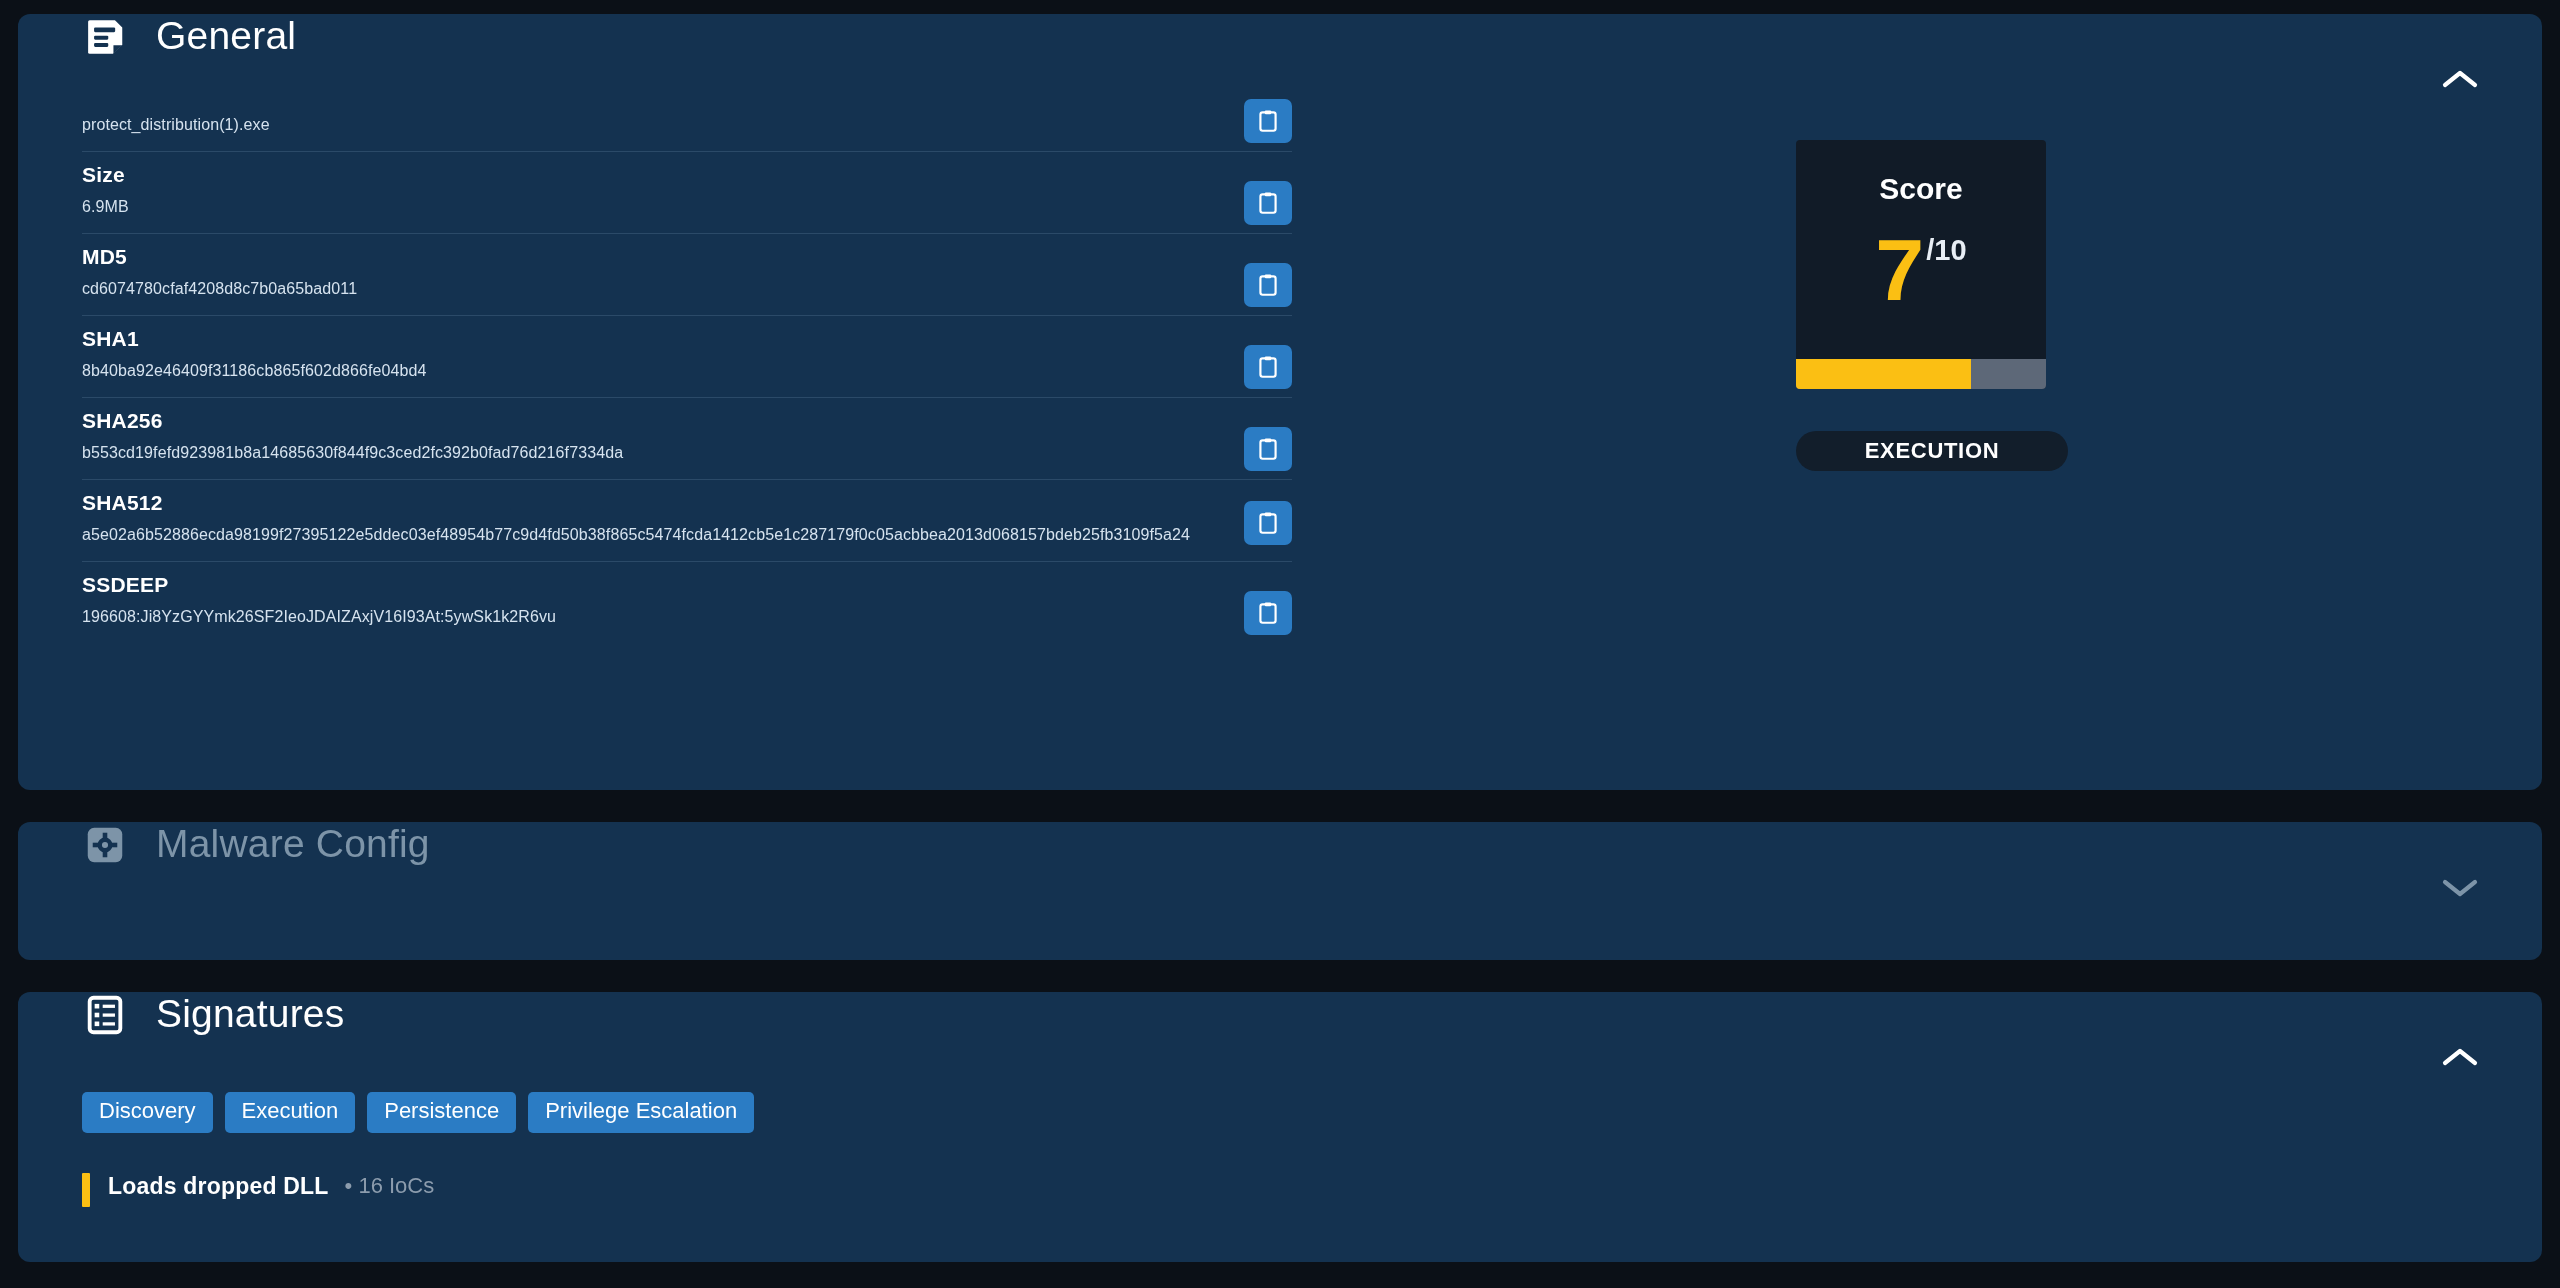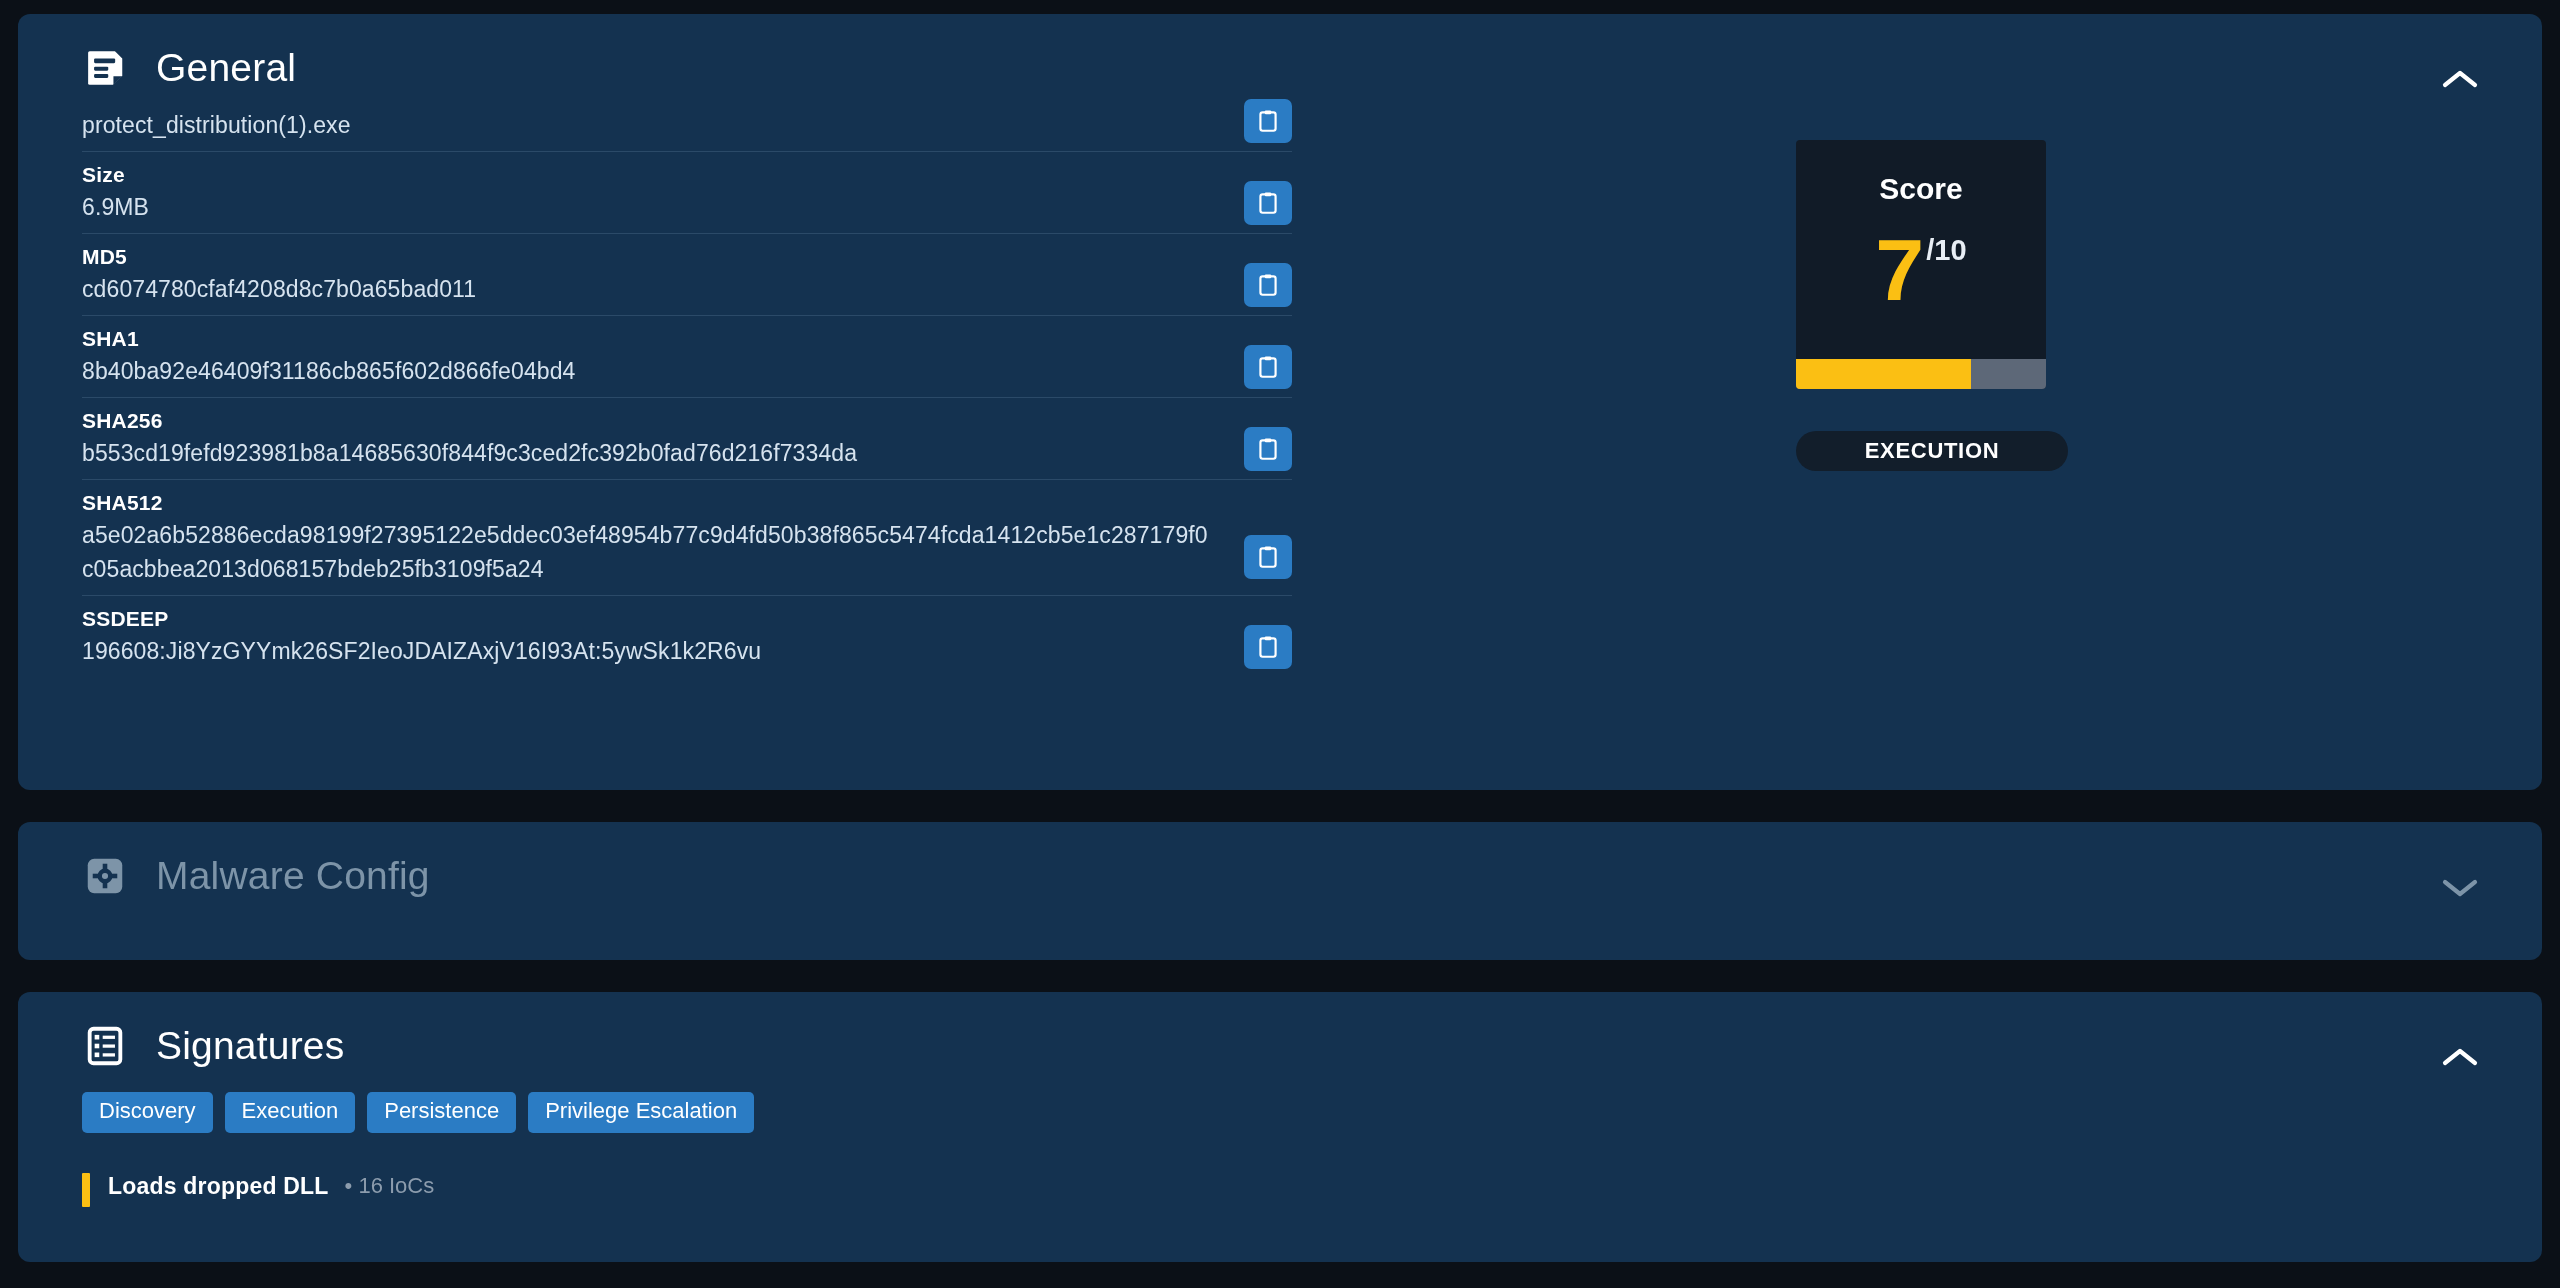--- a/index.html
+++ b/index.html
@@ -17,21 +17,21 @@
     background: #143250;
     border-radius: 12px;
     position: relative;
   }
   .panel-general  { margin-top: 14px; height: 776px; padding: 0 22px; }
   .panel-config   { margin-top: 32px; height: 138px; padding: 0 22px; }
   .panel-sign     { margin-top: 32px; height: 270px; padding: 0 22px; }
 
   .panel-head {
     display: flex;
-    align-items: center;
+    align-items: flex-start;
     height: 108px;
     padding-left: 42px;
   }
   .panel-head .icon-box { width: 46px; height: 46px; flex: 0 0 46px; }
   .panel-title {
     font-size: 39px;
     color: #ffffff;
     margin-left: 28px;
     font-weight: 400;
     letter-spacing: .2px;
@@ -57,21 +57,21 @@
   }
   .row:last-child { border-bottom: none; }
   .row-label {
     font-size: 21px;
     font-weight: bold;
     color: #ffffff;
     letter-spacing: .2px;
     line-height: 30px;
   }
   .row-value {
-    font-size: 23px;
+    font-size: 16px;
     color: #d6e3ef;
     line-height: 34px;
     word-break: break-all;
     max-width: 1130px;
     letter-spacing: .1px;
   }
   .copy-btn {
     position: absolute;
     right: 0;
     bottom: 8px;

